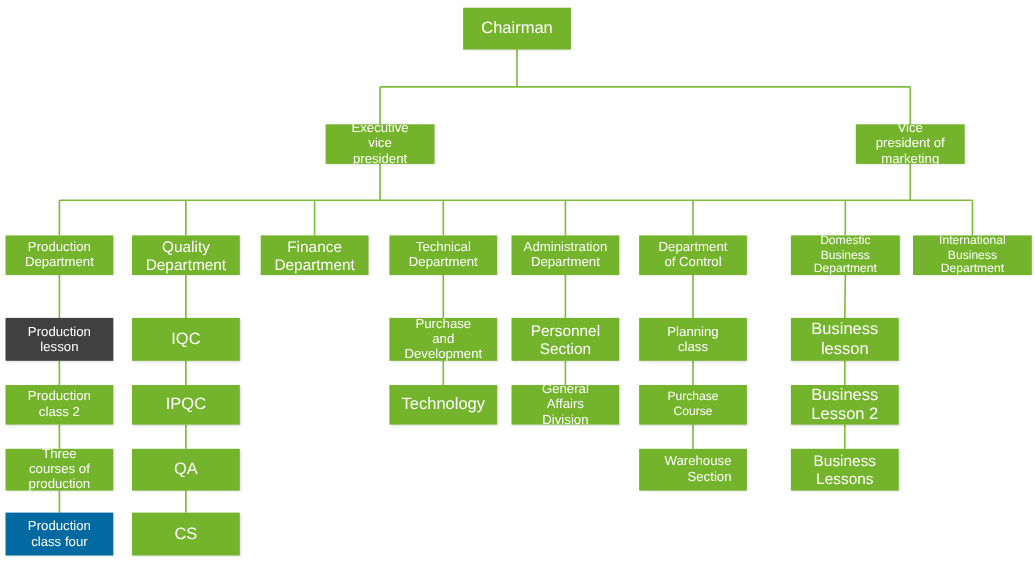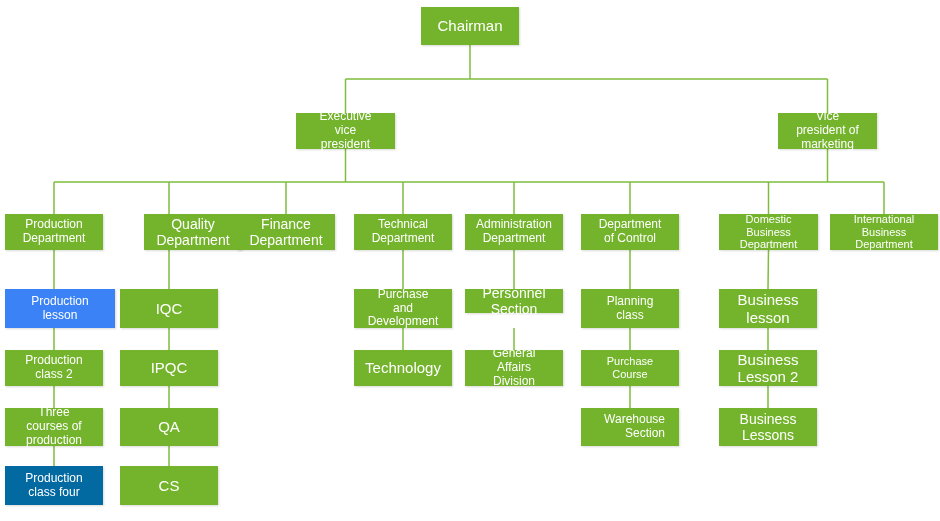--- a/index.html
+++ b/index.html
@@ -73,31 +73,31 @@
       <line x1="630" y1="386" x2="630" y2="408" stroke="#7ebc3e" stroke-width="1.5"></line>
       <line x1="768.5" y1="250" x2="768" y2="289" stroke="#7ebc3e" stroke-width="1.5"></line>
       <line x1="768" y1="328" x2="768" y2="350" stroke="#7ebc3e" stroke-width="1.5"></line>
       <line x1="768" y1="386" x2="768" y2="408" stroke="#7ebc3e" stroke-width="1.5"></line>
     </svg>
   <div id="nodes">
       <div class="org-node" style="left: 421px; top: 7px; width: 98px; height: 38px; font-size: 15px; background: rgb(116, 180, 44); color: rgb(255, 255, 255);">Chairman</div>
       <div class="org-node" style="left: 296px; top: 113px; width: 99px; height: 36px; font-size: 12px; background: rgb(116, 180, 44); color: rgb(255, 255, 255);">Executive vice president</div>
       <div class="org-node" style="left: 778px; top: 113px; width: 99px; height: 36px; font-size: 12px; background: rgb(116, 180, 44); color: rgb(255, 255, 255);">Vice president of marketing</div>
       <div class="org-node" style="left: 5px; top: 214px; width: 98px; height: 36px; font-size: 12px; background: rgb(116, 180, 44); color: rgb(255, 255, 255);">Production Department</div>
-      <div class="org-node" style="left: 120px; top: 214px; width: 98px; height: 36px; font-size: 14px; background: rgb(116, 180, 44); color: rgb(255, 255, 255); margin-left: 24px;">Quality Department</div>
+      <div class="org-node" style="left: 120px; top: 214px; width: 98px; height: 36px; font-size: 14px; background: rgb(116, 180, 44); color: rgb(255, 255, 255);">Quality Department</div>
       <div class="org-node" style="left: 237px; top: 214px; width: 98px; height: 36px; font-size: 14px; background: rgb(116, 180, 44); color: rgb(255, 255, 255);">Finance Department</div>
       <div class="org-node" style="left: 354px; top: 214px; width: 98px; height: 36px; font-size: 12px; background: rgb(116, 180, 44); color: rgb(255, 255, 255);">Technical Department</div>
       <div class="org-node" style="left: 465px; top: 214px; width: 98px; height: 36px; font-size: 12px; background: rgb(116, 180, 44); color: rgb(255, 255, 255);">Administration Department</div>
       <div class="org-node" style="left: 581px; top: 214px; width: 98px; height: 36px; font-size: 12px; background: rgb(116, 180, 44); color: rgb(255, 255, 255);">Department of Control</div>
       <div class="org-node" style="left: 719px; top: 214px; width: 99px; height: 36px; font-size: 11px; background: rgb(116, 180, 44); color: rgb(255, 255, 255);">Domestic Business Department</div>
       <div class="org-node" style="left: 830px; top: 214px; width: 108px; height: 36px; font-size: 11px; background: rgb(116, 180, 44); color: rgb(255, 255, 255); text-align: center;">International Business Department</div>
-      <div class="org-node" style="left: 5px; top: 289px; width: 110px; height: 39px; font-size: 12px; background: #3b82f6; color: rgb(255, 255, 255);">Production lesson</div>
+      <div class="org-node" style="left: 5px; top: 289px; width: 98px; height: 39px; font-size: 12px; background: #404040; color: rgb(255, 255, 255);">Production lesson</div>
       <div class="org-node" style="left: 120px; top: 289px; width: 98px; height: 39px; font-size: 15px; background: rgb(116, 180, 44); color: rgb(255, 255, 255);">IQC</div>
       <div class="org-node" style="left: 354px; top: 289px; width: 98px; height: 39px; font-size: 12px; background: rgb(116, 180, 44); color: rgb(255, 255, 255);">Purchase and Development</div>
-      <div class="org-node" style="left: 465px; top: 289px; width: 98px; height: 24px; font-size: 14px; background: rgb(116, 180, 44); color: rgb(255, 255, 255);">Personnel Section</div>
+      <div class="org-node" style="left: 465px; top: 289px; width: 98px; height: 39px; font-size: 14px; background: rgb(116, 180, 44); color: rgb(255, 255, 255);">Personnel Section</div>
       <div class="org-node" style="left: 581px; top: 289px; width: 98px; height: 39px; font-size: 12px; background: rgb(116, 180, 44); color: rgb(255, 255, 255);">Planning class</div>
       <div class="org-node" style="left: 719px; top: 289px; width: 98px; height: 39px; font-size: 15px; background: rgb(116, 180, 44); color: rgb(255, 255, 255);">Business lesson</div>
       <div class="org-node" style="left: 5px; top: 350px; width: 98px; height: 36px; font-size: 12px; background: rgb(116, 180, 44); color: rgb(255, 255, 255);">Production class 2</div>
       <div class="org-node" style="left: 120px; top: 350px; width: 98px; height: 36px; font-size: 15px; background: rgb(116, 180, 44); color: rgb(255, 255, 255);">IPQC</div>
       <div class="org-node" style="left: 354px; top: 350px; width: 98px; height: 36px; font-size: 15px; background: rgb(116, 180, 44); color: rgb(255, 255, 255);">Technology</div>
       <div class="org-node" style="left: 465px; top: 350px; width: 98px; height: 36px; font-size: 12px; background: rgb(116, 180, 44); color: rgb(255, 255, 255);">General Affairs Division</div>
       <div class="org-node" style="left: 581px; top: 350px; width: 98px; height: 36px; font-size: 11px; background: rgb(116, 180, 44); color: rgb(255, 255, 255);">Purchase Course</div>
       <div class="org-node" style="left: 719px; top: 350px; width: 98px; height: 36px; font-size: 15px; background: rgb(116, 180, 44); color: rgb(255, 255, 255);">Business Lesson 2</div>
       <div class="org-node" style="left: 5px; top: 408px; width: 98px; height: 38px; font-size: 12px; background: rgb(116, 180, 44); color: rgb(255, 255, 255);">Three courses of production</div>
       <div class="org-node" style="left: 120px; top: 408px; width: 98px; height: 38px; font-size: 15px; background: rgb(116, 180, 44); color: rgb(255, 255, 255);">QA</div>

